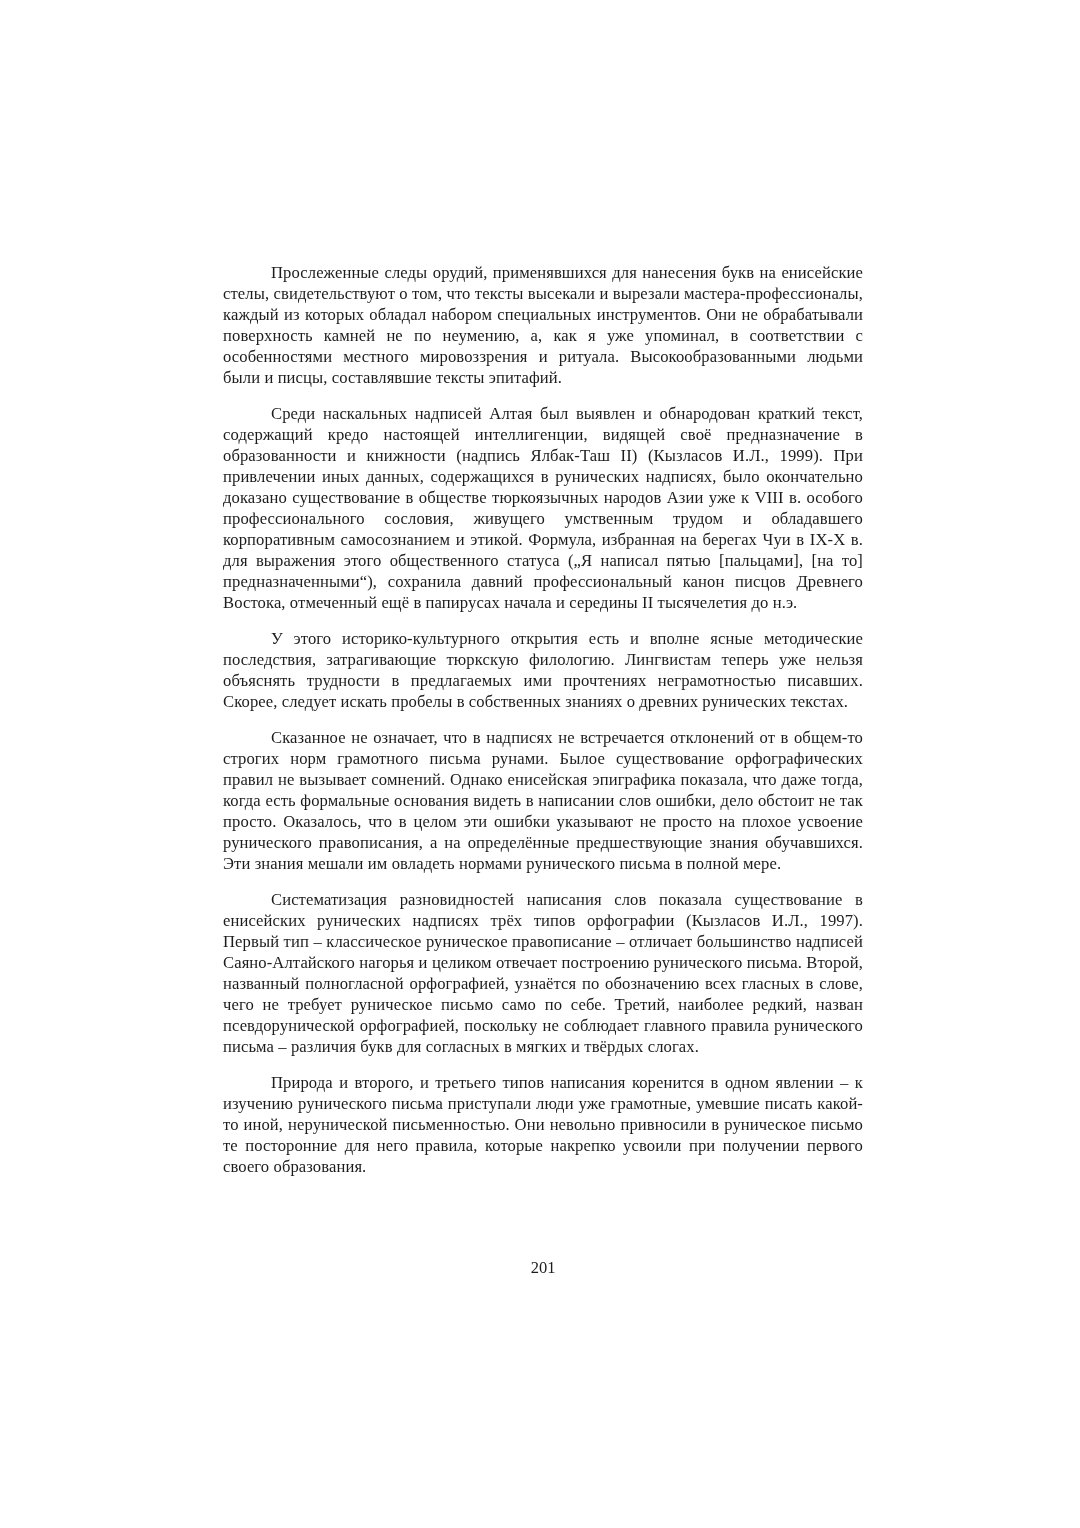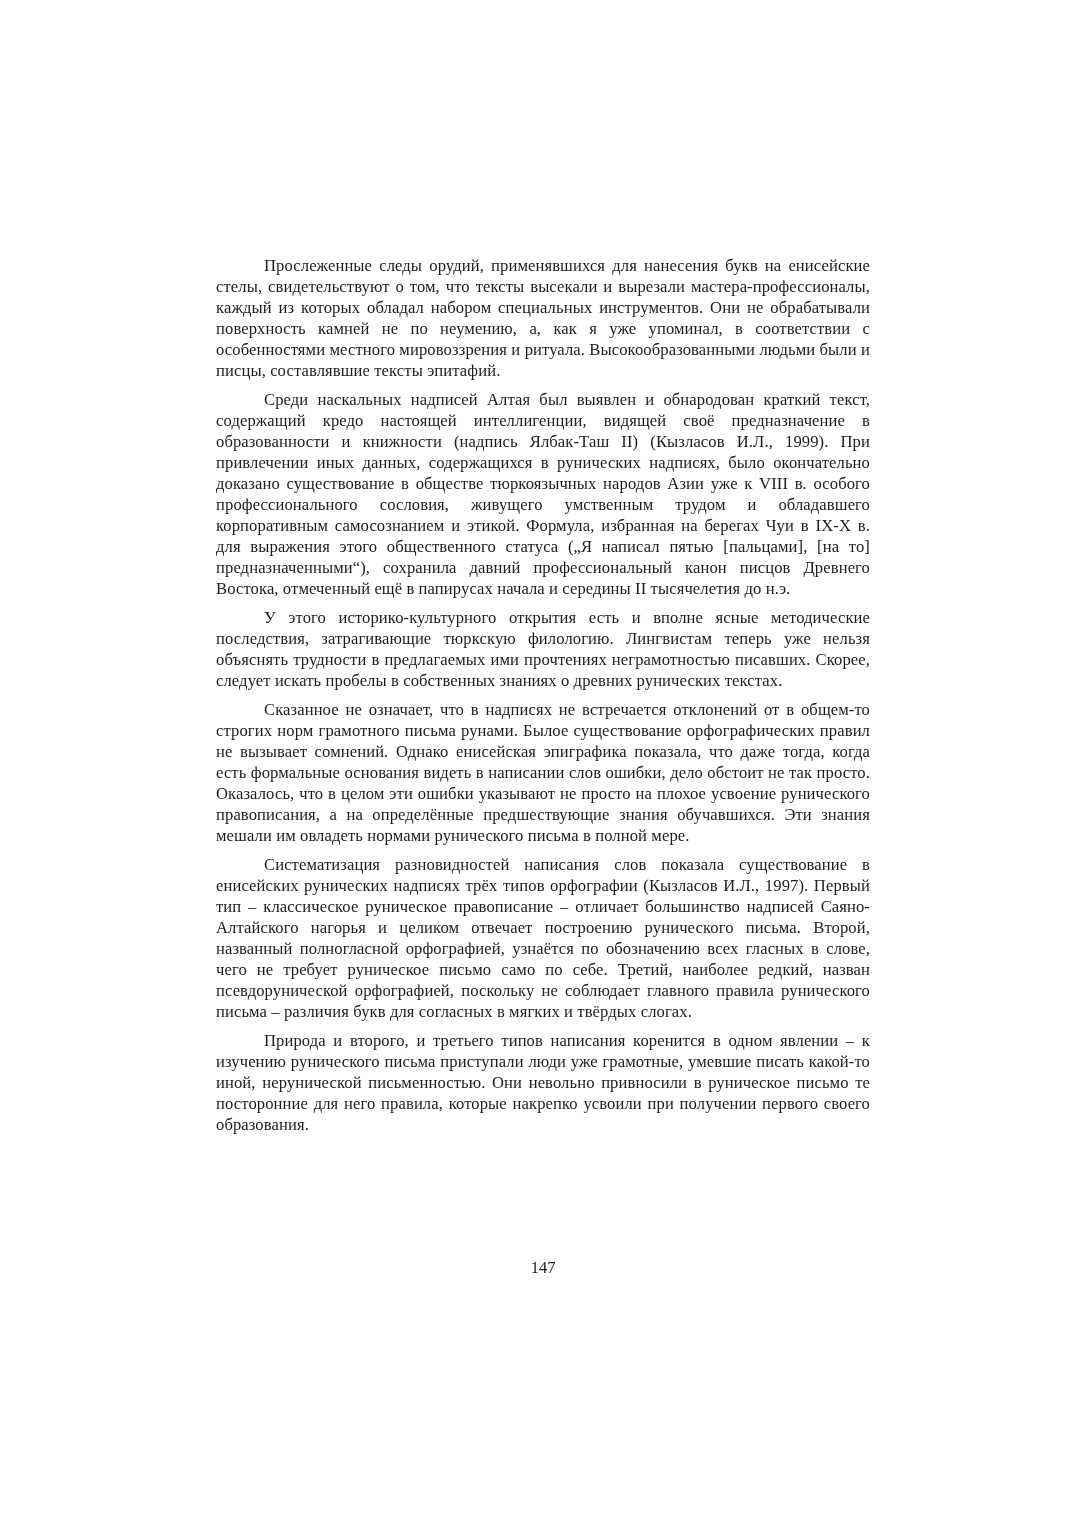--- a/index.html
+++ b/index.html
@@ -26,21 +26,21 @@
     position: absolute;
     left: 208px;
     top: 247px;
     width: 670px;
     font-size: 16.6px;
     line-height: 21px;
     text-align: justify;
     letter-spacing: 0.1px;
   }
   .text-block p {
-    margin: 8px;
+    margin: 15px;
     padding: 0;
     text-indent: 48px;
   }
   .page-number {
     position: absolute;
     left: 208px;
     top: 1258px;
     width: 670px;
     text-align: center;
     font-size: 16.5px;
@@ -52,14 +52,14 @@
 
 <div class="page">
   <div class="text-block">
     <p>Прослеженные следы орудий, применявшихся для нанесения букв на енисейские стелы, свидетельствуют о том, что тексты высекали и вырезали мастера-профессионалы, каждый из которых обладал набором специальных инструментов. Они не обрабатывали поверхность камней не по неумению, а, как я уже упоминал, в соответствии с особенностями местного мировоззрения и ритуала. Высокообразованными людьми были и писцы, составлявшие тексты эпитафий.</p>
     <p>Среди наскальных надписей Алтая был выявлен и обнародован краткий текст, содержащий кредо настоящей интеллигенции, видящей своё предназначение в образованности и книжности (надпись Ялбак-Таш II) (Кызласов И.Л., 1999). При привлечении иных данных, содержащихся в рунических надписях, было окончательно доказано существование в обществе тюркоязычных народов Азии уже к VIII в. особого профессионального сословия, живущего умственным трудом и обладавшего корпоративным самосознанием и этикой. Формула, избранная на берегах Чуи в IX-X в. для выражения этого общественного статуса („Я написал пятью [пальцами], [на то] предназначенными“), сохранила давний профессиональный канон писцов Древнего Востока, отмеченный ещё в папирусах начала и середины II тысячелетия до н.э.</p>
     <p>У этого историко-культурного открытия есть и вполне ясные методические последствия, затрагивающие тюркскую филологию. Лингвистам теперь уже нельзя объяснять трудности в предлагаемых ими прочтениях неграмотностью писавших. Скорее, следует искать пробелы в собственных знаниях о древних рунических текстах.</p>
     <p>Сказанное не означает, что в надписях не встречается отклонений от в общем-то строгих норм грамотного письма рунами. Былое существование орфографических правил не вызывает сомнений. Однако енисейская эпиграфика показала, что даже тогда, когда есть формальные основания видеть в написании слов ошибки, дело обстоит не так просто. Оказалось, что в целом эти ошибки указывают не просто на плохое усвоение рунического правописания, а на определённые предшествующие знания обучавшихся. Эти знания мешали им овладеть нормами рунического письма в полной мере.</p>
     <p>Систематизация разновидностей написания слов показала существование в енисейских рунических надписях трёх типов орфографии (Кызласов И.Л., 1997). Первый тип – классическое руническое правописание – отличает большинство надписей Саяно-Алтайского нагорья и целиком отвечает построению рунического письма. Второй, названный полногласной орфографией, узнаётся по обозначению всех гласных в слове, чего не требует руническое письмо само по себе. Третий, наиболее редкий, назван псевдорунической орфографией, поскольку не соблюдает главного правила рунического письма – различия букв для согласных в мягких и твёрдых слогах.</p>
     <p>Природа и второго, и третьего типов написания коренится в одном явлении – к изучению рунического письма приступали люди уже грамотные, умевшие писать какой-то иной, нерунической письменностью. Они невольно привносили в руническое письмо те посторонние для него правила, которые накрепко усвоили при получении первого своего образования.</p>
   </div>
-  <div class="page-number">147</div>
+  <div class="page-number">201</div>
 </div>
 
 </body></html>

